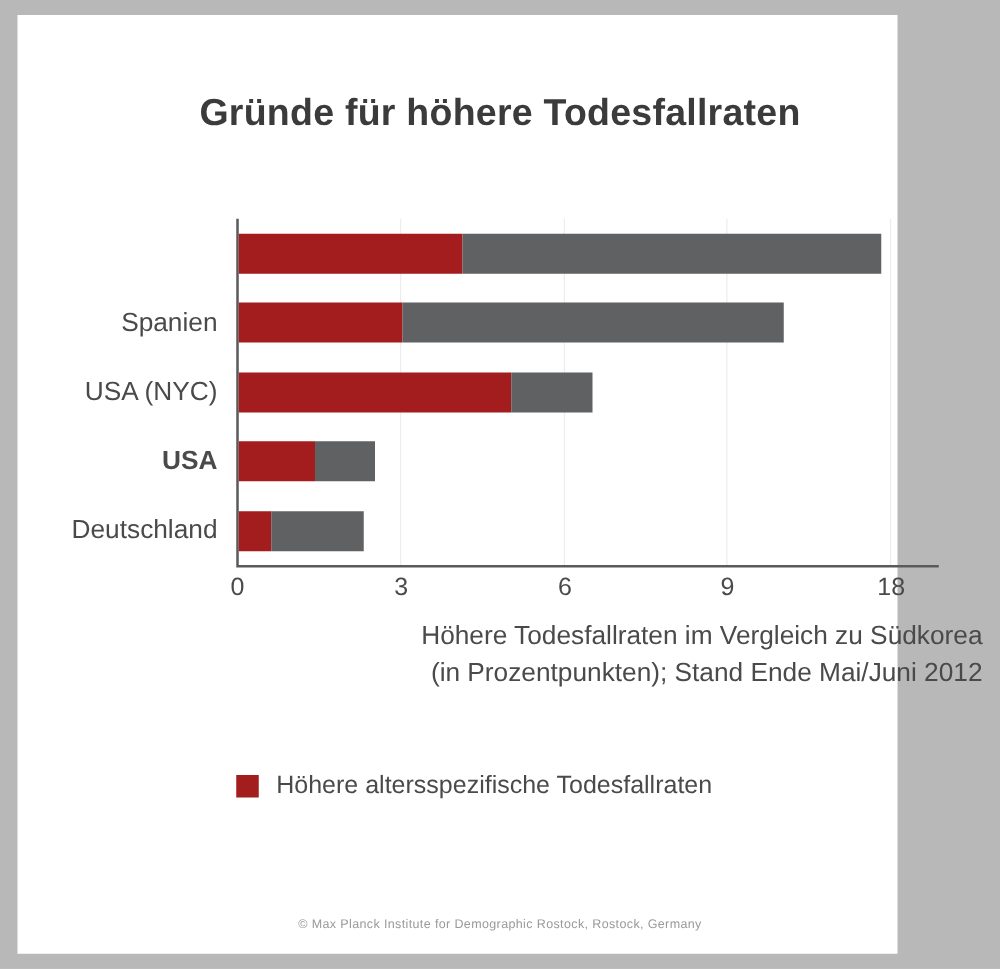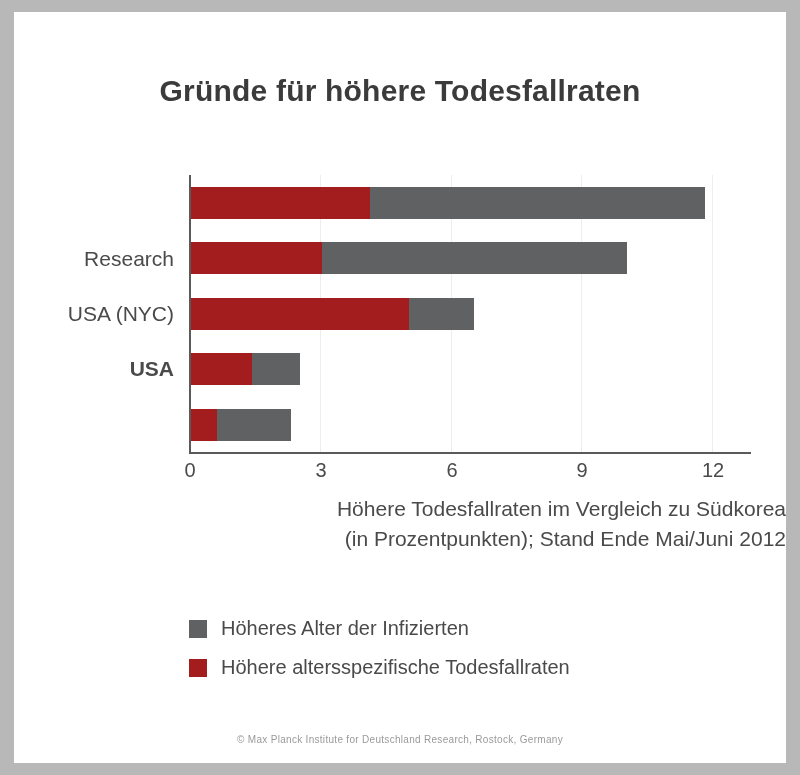--- a/index.html
+++ b/index.html
@@ -10,21 +10,21 @@
   body {
     width: 800px;
     height: 775px;
     font-family: "Liberation Sans", sans-serif;
     overflow: hidden;
   }
   .frame {
     position: absolute;
     left: 14px;
     top: 12px;
-    width: 772px;
+    width: 704px;
     height: 751px;
     background: #ffffff;
     box-sizing: border-box;
     padding-left: 48px;
   }
   .chart-title {
     position: absolute;
     left: 0;
     top: 62px;
     width: 772px;
@@ -146,23 +146,24 @@
     letter-spacing: 0.3px;
   }
 </style>
 </head>
 <body>
 
 <div class="frame">
 
   <div class="chart-title">Gründe für höhere Todesfallraten</div>
 
-  <div class="cat-label" style="left:0;width:160px;top:235px;">Research</div>
+  <div class="cat-label" style="left:0;width:160px;top:235px;">Spanien</div>
   <div class="cat-label" style="left:0;width:160px;top:290px;">USA (NYC)</div>
   <div class="cat-label" style="left:0;width:160px;top:345px;font-weight:bold;">USA</div>
+  <div class="cat-label" style="left:0;width:160px;top:400px;">Deutschland</div>
 
   <div class="plot">
     <div class="gridline" style="left:130.8px;"></div>
     <div class="gridline" style="left:261.6px;"></div>
     <div class="gridline" style="left:392.4px;"></div>
     <div class="gridline" style="left:523.3px;"></div>
 
     <div class="axis-line"></div>
     <div class="xaxis-line"></div>
 
@@ -189,32 +190,28 @@
     <div class="rowgroup" style="top:221.6px;">
       <div class="bar mort" style="left:0px;width:26.2px;"></div>
       <div class="bar age" style="left:26.2px;width:74.1px;"></div>
     </div>
   </div>
 
   <div class="tick-label" style="left:156px;top:447px;">0</div>
   <div class="tick-label" style="left:287px;top:447px;">3</div>
   <div class="tick-label" style="left:418px;top:447px;">6</div>
   <div class="tick-label" style="left:548px;top:447px;">9</div>
-  <div class="tick-label" style="left:679px;top:447px;">12</div>
+  <div class="tick-label" style="left:679px;top:447px;">18</div>
 
   <div class="xcaption">
     <div>Höhere Todesfallraten im Vergleich zu Südkorea</div>
     <div>(in Prozentpunkten); Stand Ende Mai/Juni 2012</div>
   </div>
 
   <div class="legend">
     <div class="legend-row">
-      <span class="legend-swatch" style="background:#5f6163;"></span>
-      <span class="legend-label">Höheres Alter der Infizierten</span>
-    </div>
-    <div class="legend-row">
       <span class="legend-swatch" style="background:#a31d1f;"></span>
       <span class="legend-label">Höhere altersspezifische Todesfallraten</span>
     </div>
   </div>
 
-  <div class="footer">©   Max Planck Institute for Deutschland Research, Rostock, Germany</div>
+  <div class="footer">©   Max Planck Institute for Demographic Rostock, Rostock, Germany</div>
 </div>
 
 </body></html>

